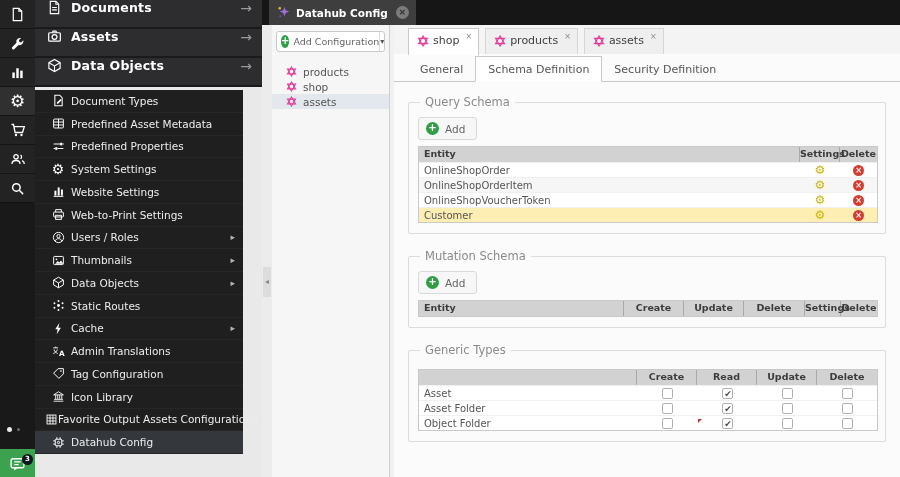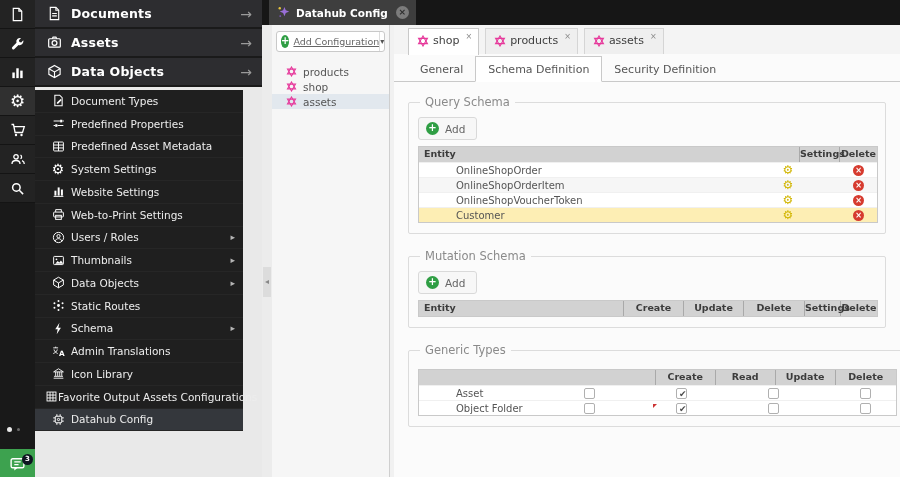--- a/index.html
+++ b/index.html
@@ -22,21 +22,21 @@
   .dot1 { width:5px; height:5px; border-radius:50%; background:#e8e8e8; }
   .dot2 { width:3px; height:3px; border-radius:50%; background:#6a6a6a; }
   .chatbox { position:absolute; left:0; bottom:0; width:35px; height:28px; background:#3da24f;
              display:flex; align-items:center; justify-content:center; cursor:pointer; }
   .chat-badge { position:absolute; right:2px; top:5px; width:11px; height:11px; border-radius:50%;
                 background:#0d1520; color:#fff; font-size:7px; line-height:11px; text-align:center; font-weight:bold; }
 
   
   .sb-top { position:absolute; left:35px; top:0; width:227px; z-index:4; }
   .sb-top-item { height:29px; background:#2d2d30; border-bottom:2px solid #1a1a1a;
-                 display:flex; align-items:center; padding:0 10px 0 12px; cursor:pointer; }
+                 display:flex; align-items:flex-start; padding:0 10px 0 12px; cursor:pointer; }
   .sb-top-item .ticon { width:24px; color:#fff; }
   .sb-top-item .tlabel { flex:1; color:#fff; font-size:12.5px; font-weight:bold; letter-spacing:.2px; }
   .sb-top-item .arrow { color:#9a9a9a; font-size:14px; }
 
   
   .sb-sub { position:absolute; left:35px; top:90px; width:208px; background:#1f1f1f; z-index:4; }
   .sb-sub-item { height:22.75px; display:flex; align-items:center; padding:0 8px 0 10px;
                  border-bottom:1px solid #262626; cursor:pointer;justify-content:space-between; }
   .sb-sub-item.selected { background:#34373c; }
   .sb-sub-item .sicon { width:26px; display:flex; justify-content:center; color:#fff; }
@@ -58,21 +58,21 @@
   .strip-handle { position:absolute; left:1px; top:242px; width:8px; height:30px; background:#dcdcdc;
                   color:#888; font-size:8px; line-height:30px; text-align:center; cursor:pointer; }
 
   
   .treepanel { position:absolute; left:272px; top:25px; width:118px; height:452px;
                background:#f6f6f6; border-right:1px solid #cfcfcf; z-index:2; }
   .tree-toolbar { padding:6px 4px 0 4px; }
   .addcfg { display:flex; align-items:center; height:21px; background:#fff; border:1px solid #c9c9c9;
             border-radius:3px; font-size:9.5px; color:#666; cursor:pointer; }
   .addcfg .plus { margin:0 4px; }
-  .addcfg .lbl { flex:1; white-space:nowrap;text-decoration:underline; }
+  .addcfg .lbl { flex:1; white-space:nowrap; }
   .addcfg .caret { width:15px; align-self:stretch; border-left:1px solid #ddd; display:flex;
                    align-items:center; justify-content:center; color:#555; font-size:8px; cursor:pointer; }
   .tree-items { margin-top:12px; }
   .titem { display:flex; align-items:center; height:15px; padding-left:14px; gap:6px;
            font-size:10.5px; color:#555; cursor:pointer; }
   .titem.selected { background:#e2e8ee; }
 
   .plus-circle { width:13px; height:13px; border-radius:50%; background:#2f9e44; color:#fff;
                  font-size:10px; line-height:12px; text-align:center; font-weight:bold; }
 
@@ -104,21 +104,21 @@
   .grid { border:1px solid #c9c9c9; margin-left:2px; }
   .ghead { display:flex; background:#d2d2d2; height:15px; }
   .gth { font-size:9.5px; font-weight:bold; color:#3c3c3c; line-height:14px; padding:0 5px;
          border-right:1px solid #a9a9a9; cursor:pointer; }
   .gth:last-child { border-right:none; }
   .gth.c { text-align:center; padding:0; }
   .grow { display:flex; height:15px; align-items:center; background:#fff; border-top:1px solid #f0f0f0;
           font-size:10px; color:#555; cursor:pointer; }
   .grow.alt { background:#f6f6f6; }
   .grow.hl { background:#fdeeb4; }
-  .gtd { padding:0 5px; line-height:15px; white-space:nowrap; overflow:hidden;margin-left:32px; }
+  .gtd { padding:0 5px; line-height:15px; white-space:nowrap; overflow:hidden; }
   .flex1 { flex:1; }
   .w40 { width:40px; } .w37 { width:37px; } .w60 { width:60px; } .w61 { width:61px; } .w36 { width:36px; }
   .iconcell { display:flex; align-items:center; justify-content:center; padding:0; }
   .gear-yellow { font-size:12px; color:#d1b500; line-height:1; cursor:pointer; }
   .del-icon { width:11px; height:11px; border-radius:50%; background:#d63b2f; color:#fff;
               font-size:8px; line-height:11px; text-align:center; font-weight:bold; cursor:pointer; }
 
   .cbcell { position:relative; display:flex; align-items:center; justify-content:center; }
   .cb { width:11px; height:11px; border:1px solid #b0b0b0; border-radius:2px; background:#fff;
         position:relative; cursor:pointer; }
@@ -255,39 +255,39 @@
         <svg width="13" height="13" viewBox="0 0 16 16">
           <path d="M3.5 1.5h6l3 3v10h-9z" fill="none" stroke="#fff" stroke-width="1.3"></path>
           <path d="M6 10.5 10.5 6l1.5 1.5L7.5 12H6z" fill="#fff"></path>
         </svg>
       </span>
     <span class="slabel">Document Types</span>
   </div>
   <div class="sb-sub-item">
     <span class="sicon">
         <svg width="13" height="13" viewBox="0 0 16 16">
-          <g stroke="#fff" stroke-width="1.3" fill="none">
-            <path d="M2 5h8M12.8 5h1.7M2 10.5h2M6.8 10.5h7.2"></path>
-          </g>
-          <rect x="10" y="3.4" width="2.6" height="3.2" fill="#fff"></rect>
-          <rect x="4" y="8.9" width="2.6" height="3.2" fill="#fff"></rect>
-        </svg>
-      </span>
-    <span class="slabel">Predefined Properties</span>
-  </div>
-  <div class="sb-sub-item">
-    <span class="sicon">
-        <svg width="13" height="13" viewBox="0 0 16 16">
           <g stroke="#fff" fill="none" stroke-width="1.2">
             <rect x="2" y="2.5" width="12" height="11" rx="1"></rect>
             <path d="M2 6.2h12M2 9.8h12M8 2.5v11"></path>
           </g>
         </svg>
       </span>
     <span class="slabel">Predefined Asset Metadata</span>
+  </div>
+  <div class="sb-sub-item">
+    <span class="sicon">
+        <svg width="13" height="13" viewBox="0 0 16 16">
+          <g stroke="#fff" stroke-width="1.3" fill="none">
+            <path d="M2 5h8M12.8 5h1.7M2 10.5h2M6.8 10.5h7.2"></path>
+          </g>
+          <rect x="10" y="3.4" width="2.6" height="3.2" fill="#fff"></rect>
+          <rect x="4" y="8.9" width="2.6" height="3.2" fill="#fff"></rect>
+        </svg>
+      </span>
+    <span class="slabel">Predefined Properties</span>
   </div>
   <div class="sb-sub-item">
     <span class="sicon gear-glyph">⚙</span>
     <span class="slabel">System Settings</span>
   </div>
   <div class="sb-sub-item">
     <span class="sicon">
         <svg width="13" height="13" viewBox="0 0 16 16">
           <path d="M2 14h12" stroke="#fff" stroke-width="1.2"></path>
           <g fill="#fff">
@@ -362,33 +362,42 @@
         </svg>
       </span>
     <span class="slabel">Static Routes</span>
   </div>
   <div class="sb-sub-item">
     <span class="sicon">
         <svg width="13" height="13" viewBox="0 0 16 16">
           <path fill="#fff" d="M9.2 1 4 9h3l-1.2 6L11 7H7.8z"></path>
         </svg>
       </span>
-    <span class="slabel">Schema</span>
+    <span class="slabel">Cache</span>
     <span class="subarrow">▸</span>
   </div>
   <div class="sb-sub-item">
     <span class="sicon">
         <svg width="13" height="13" viewBox="0 0 16 16">
           <g stroke="#fff" fill="none" stroke-width="1.1">
             <path d="M1.5 3.5h6M4.5 2v1.5M2.5 5.5c.5 2.5 2.5 4 4.5 5M6.5 5.5C6 8 4 9.5 1.5 10.5"></path>
           </g>
           <text x="8.5" y="14" font-size="9" fill="#fff" font-weight="bold" font-family="DejaVu Sans">A</text>
         </svg>
       </span>
     <span class="slabel">Admin Translations</span>
+  </div>
+  <div class="sb-sub-item">
+    <span class="sicon">
+        <svg width="13" height="13" viewBox="0 0 16 16">
+          <path d="M2 7.5 7.5 2H14v6.5L8.5 14 2 7.5z" fill="none" stroke="#fff" stroke-width="1.2"></path>
+          <circle cx="11" cy="5" r="1" fill="#fff"></circle>
+        </svg>
+      </span>
+    <span class="slabel">Tag Configuration</span>
   </div>
   <div class="sb-sub-item">
     <span class="sicon">
         <svg width="13" height="13" viewBox="0 0 16 16">
           <g fill="none" stroke="#fff" stroke-width="1.1">
             <path d="M2 6 8 2.2 14 6zM4.5 6v5M7 6v5M9.5 6v5M12 6v5M2.5 11.5h11M2 13.8h12"></path>
           </g>
         </svg>
       </span>
     <span class="slabel">Icon Library</span>
@@ -621,20 +630,35 @@
               <span class="cb checked"></span>
             </div>
           <div class="gtd w60 cbcell">
               <span class="cb"></span>
             </div>
           <div class="gtd w60 cbcell">
               <span class="cb"></span>
             </div>
         </div>
         <div class="grow">
+          <div class="gtd flex1">Asset Folder</div>
+          <div class="gtd w60 cbcell">
+              <span class="cb"></span>
+            </div>
+          <div class="gtd w60 cbcell">
+              <span class="cb checked"></span>
+            </div>
+          <div class="gtd w60 cbcell">
+              <span class="cb"></span>
+            </div>
+          <div class="gtd w60 cbcell">
+              <span class="cb"></span>
+            </div>
+        </div>
+        <div class="grow">
           <div class="gtd flex1">Object Folder</div>
           <div class="gtd w60 cbcell">
               <span class="cb"></span>
             </div>
           <div class="gtd w60 cbcell dirty">
               <span class="cb checked"></span>
             </div>
           <div class="gtd w60 cbcell">
               <span class="cb"></span>
             </div>

